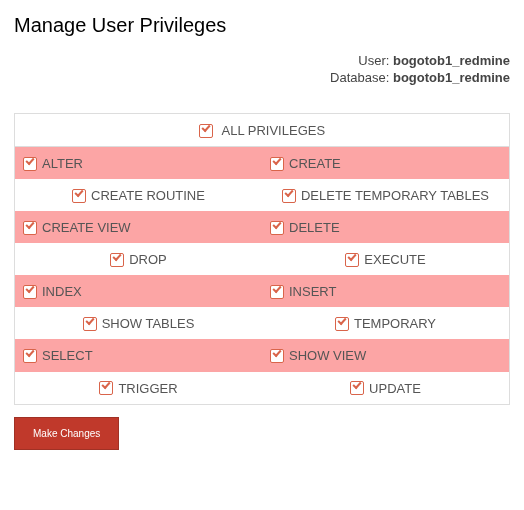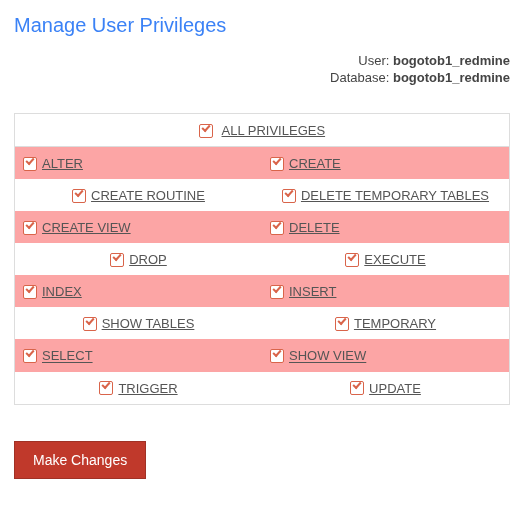--- a/index.html
+++ b/index.html
@@ -7,21 +7,21 @@
       padding: 14px;
       font-family: Arial, Helvetica, sans-serif;
       font-size: 13px;
       color: #444;
       width: 524px;
       box-sizing: border-box;
     }
     h1 {
       font-size: 20px;
       font-weight: normal;
-      color: #3b82f6;
+      color: #000000;
       margin: 0 0 16px 0;
     }
     .info-line {
       margin: 2px 0;
       color: #444;
       text-align: right;
     }
     .info-line .label {
       font-weight: normal;
     }
@@ -69,29 +69,28 @@
       left: 2px;
       top: 0px;
       width: 6px;
       height: 3px;
       border-left: 2px solid #d9644a;
       border-bottom: 2px solid #d9644a;
       transform: rotate(-48deg);
     }
     .priv-label {
       vertical-align: middle;
-      text-decoration: underline;
     }
     .submit-btn {
-      margin-top: 36px;
+      margin-top: 12px;
       background: #c0392b;
       color: #fff;
       border: 1px solid #a03125;
       padding: 10px 18px;
-      font-size: 14px;
+      font-size: 10px;
       cursor: pointer;
       font-family: inherit;
     }
   </style>
 </head>
 <body>
 
 
 
 <h1>Manage User Privileges</h1>

